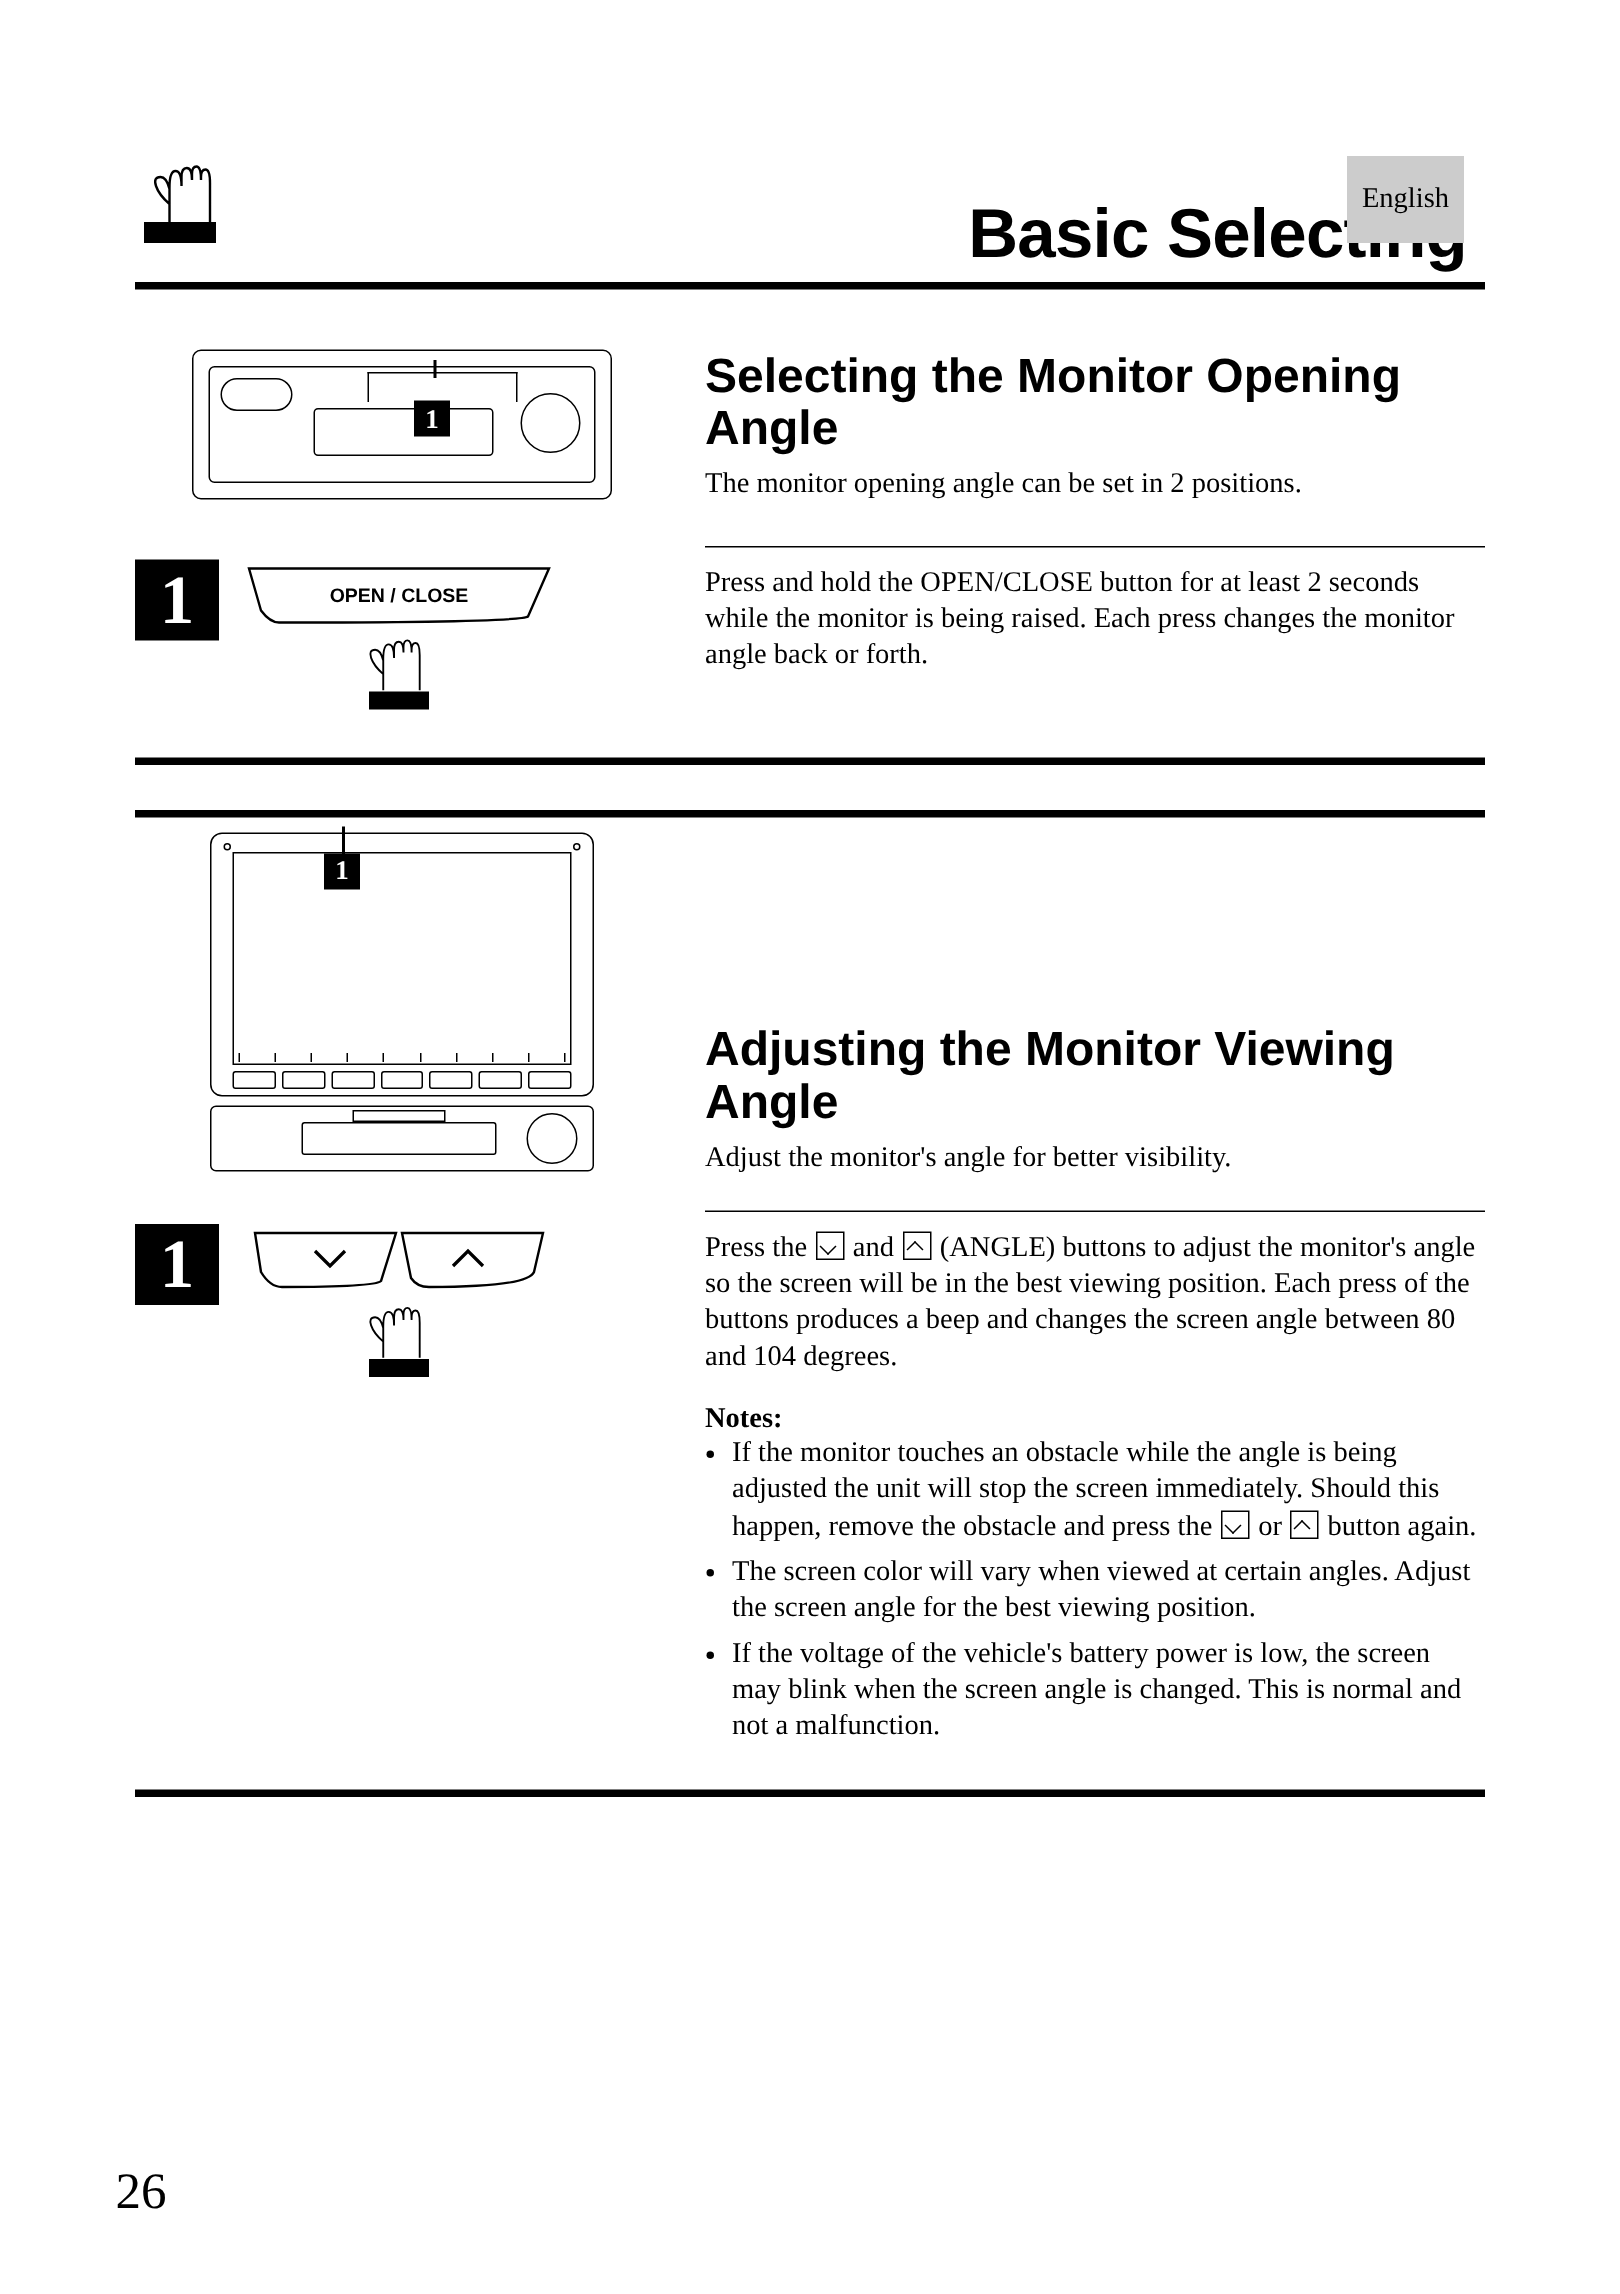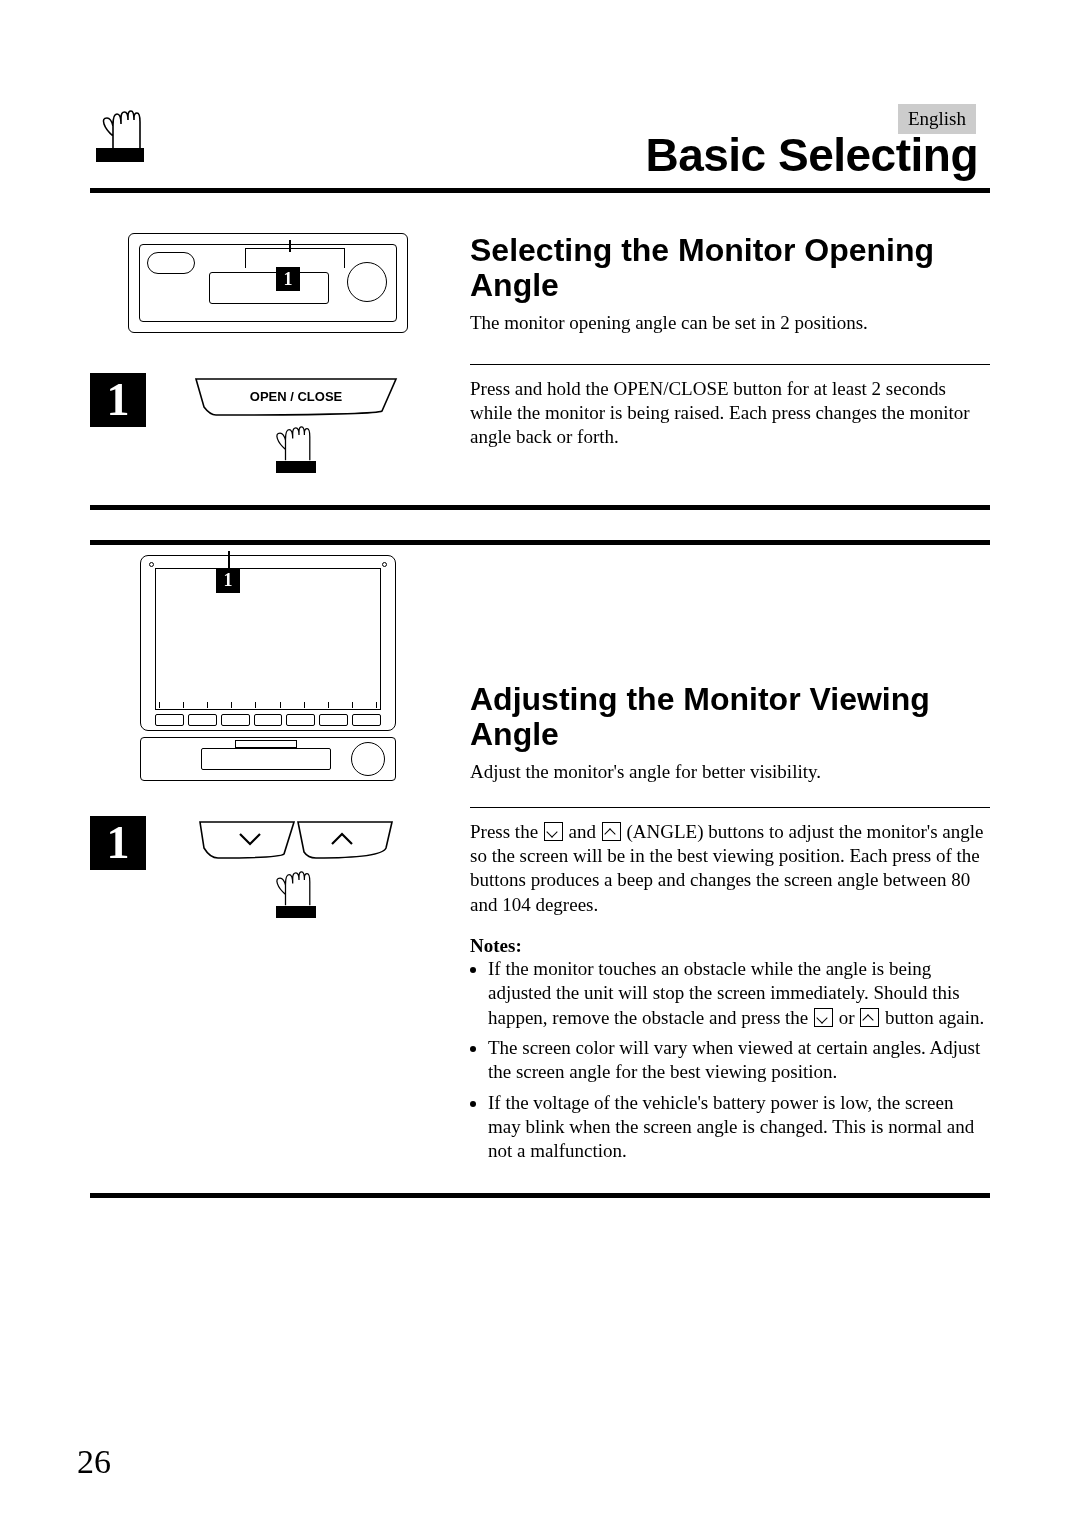--- a/index.html
+++ b/index.html
@@ -20,21 +20,21 @@
     flex-direction: column;
     align-items: center;
   }
   .hand-svg { width: 44px; height: 50px; }
   .hand-base { width: 48px; height: 14px; background: #000; margin-top: -2px; }
   .lang {
     position: absolute;
     right: 104px;
     top: 104px;
     background: #ccc;
-    padding: 4px 10px;
+    padding: 18px 10px;
     font-family: "Times New Roman", serif;
     font-size: 19px;
   }
   .main-title {
     text-align: right;
     font-family: "Avant Garde", "Century Gothic", Arial, sans-serif;
     font-size: 46px;
     font-weight: bold;
     letter-spacing: -0.5px;
     padding-right: 12px;
@@ -51,21 +51,21 @@
     font-size: 32px;
     line-height: 1.1;
     margin-bottom: 8px;
   }
   .body-text { font-family: Liberation Serif, serif; font-size: 19px; line-height: 1.28; }
   .step-num {
     width: 56px; height: 54px; background:#000; color:#fff;
     font-family: "Times New Roman", serif; font-size: 46px; font-weight:bold;
     display:flex; align-items:center; justify-content:center; flex-shrink:0;
   }
-  .step-graphic { flex:1; display:flex; flex-direction:column; align-items:center; padding-top:2px; }
+  .step-graphic { flex:1; display:flex; flex-direction:column; align-items:flex-start; padding-top:2px; }
   .step-band { display:flex; align-items:flex-start; }
   .step-band .step-num { margin-right: 0; }
   .left-step { width:356px; flex-shrink:0; display:flex; }
   .step-button-svg { width: 240px; }
   .notes { display:flex; margin-top: 18px; flex-direction: column; }
   .notes-label { font-family:"Times New Roman",serif; font-weight:bold; font-size:19px; width:70px; flex-shrink:0; }
   .notes ul { list-style: disc; padding-left: 18px; font-family:"Times New Roman",serif; font-size:19px; line-height:1.28; }
   .notes li { margin-bottom: 6px; }
   .inline-icon { display:inline-block; width:19px; height:19px; border:1.6px solid #000; vertical-align:-3px; position:relative; margin:0 1px; }
   .inline-icon.down::before { content:""; position:absolute; left:3px; top:5px; width:7px; height:7px; border-left:1.6px solid #000; border-bottom:1.6px solid #000; transform:rotate(-45deg); }

